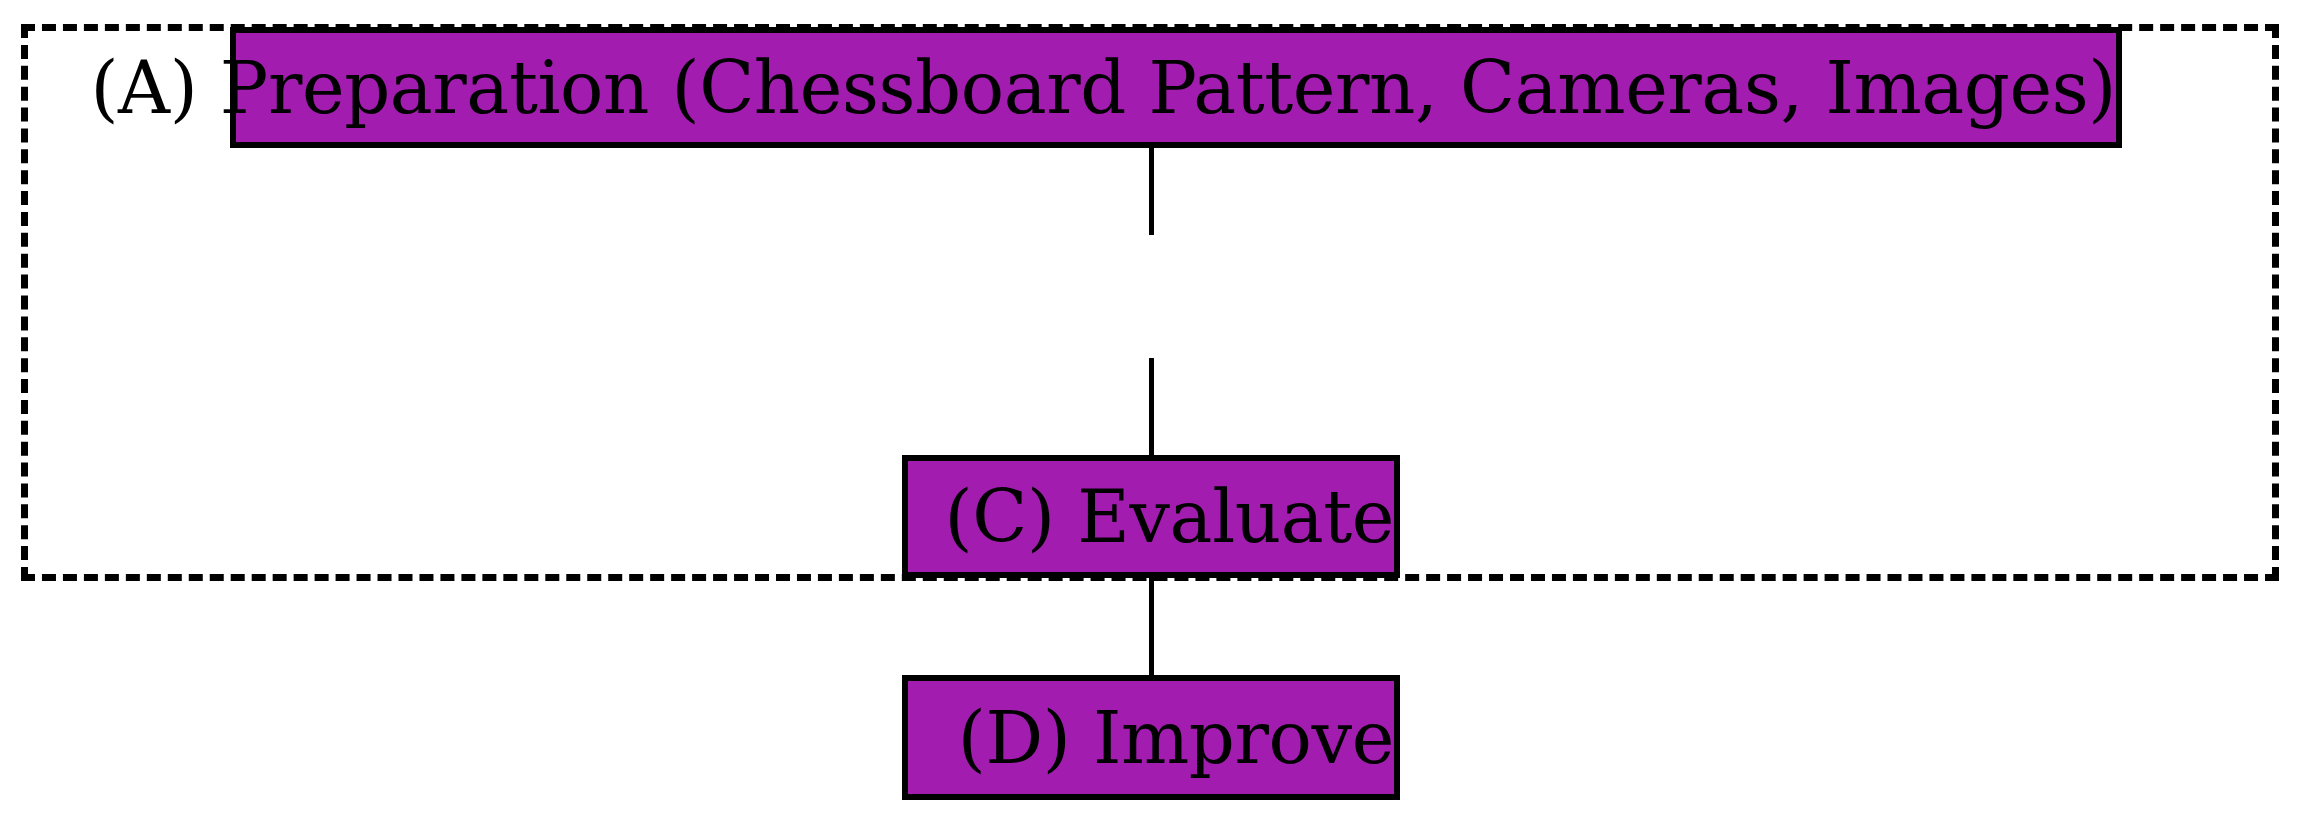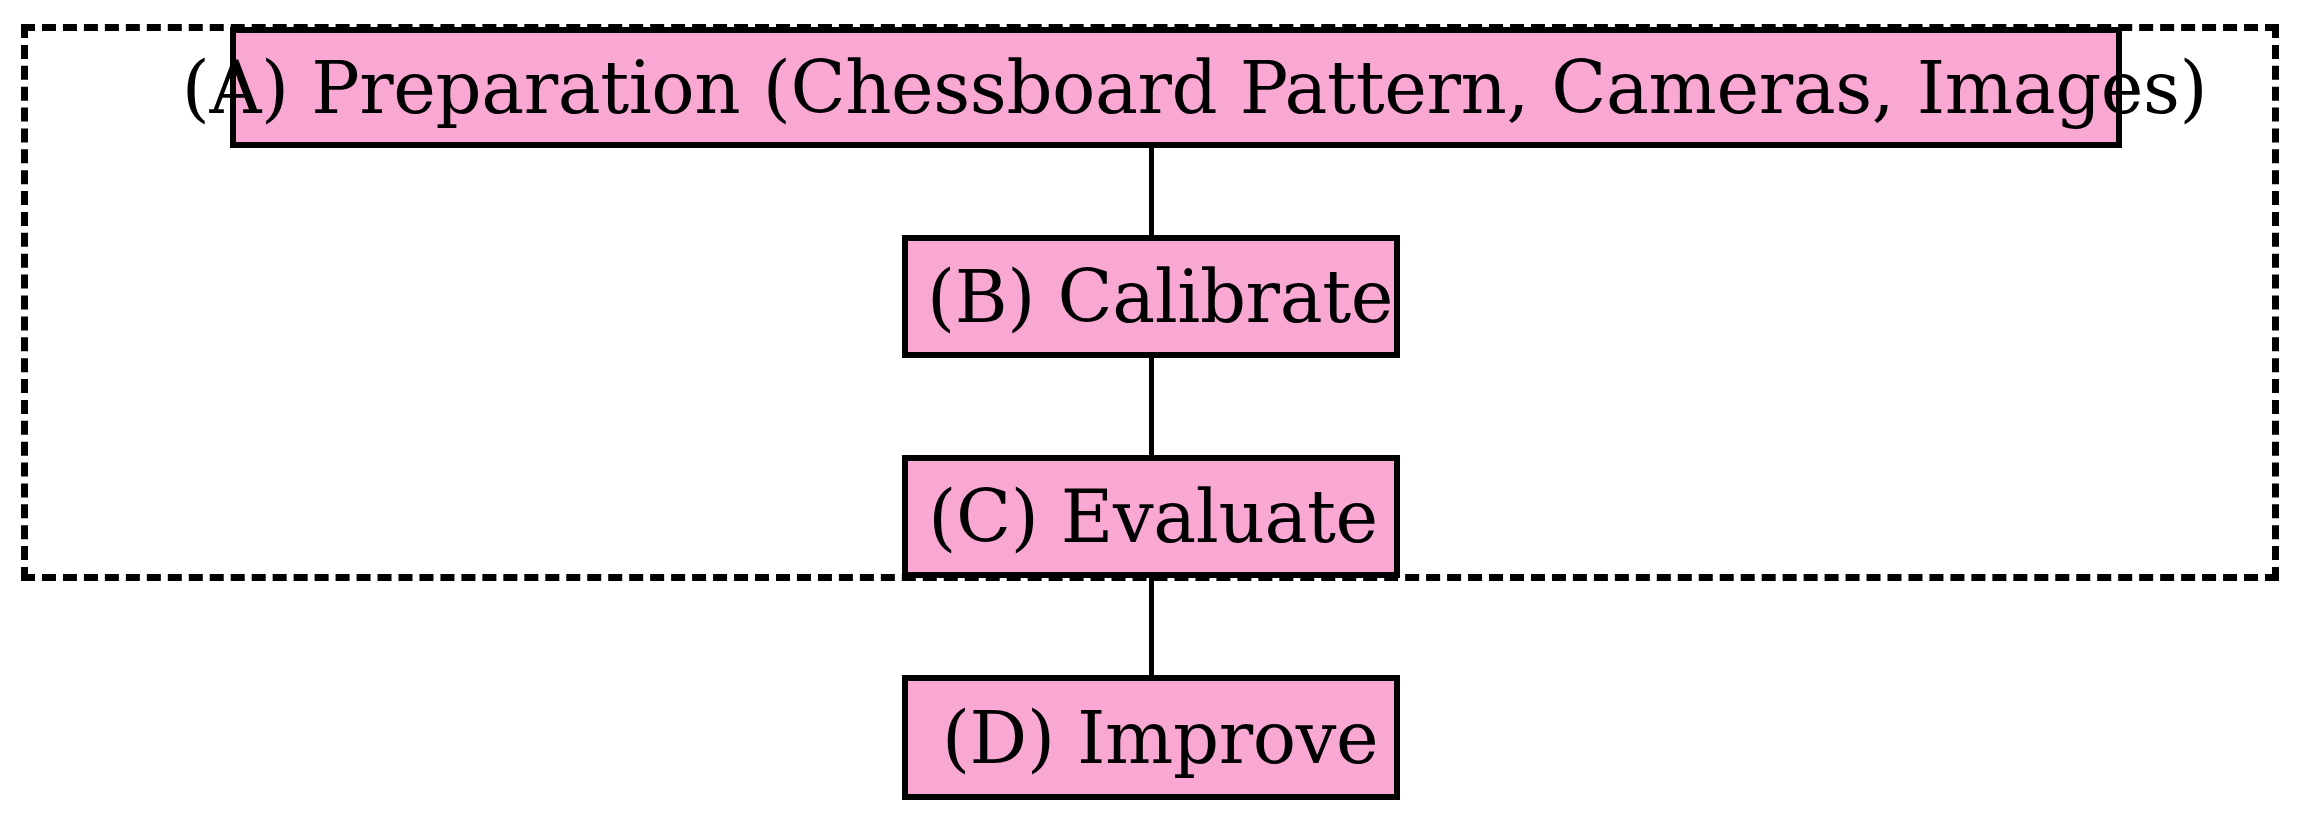--- a/index.html
+++ b/index.html
@@ -25,24 +25,24 @@
     border-style: dashed;
     border-color: #000000;
     background: transparent;
   }
 
   
   .node-box {
     position: absolute;
     box-sizing: border-box;
     border: 6px solid #f97316;
-    background: #f9a8d4;
+    background: #a21caf;
     display: flex;
     align-items: center;
-    justify-content: center;
+    justify-content: flex-end;
     z-index: 3;
   }
   .node-label {
     display: block;
     color: #000000;
     white-space: nowrap;
     line-height: 1;
     letter-spacing: -0.4px;
   }
 
@@ -61,23 +61,20 @@
   <div class="dashed-region" id="region-scope" style="left: 21px; top: 24px; width: 2258px; height: 557px; border-width: 7px; border-color: rgb(0, 0, 0);"></div>
 
   <div class="connector" id="edge-A-B" style="left: 1149px; top: 148px; width: 5px; height: 87px; background: rgb(0, 0, 0);"></div>
   <div class="connector" id="edge-B-C" style="left: 1149px; top: 358px; width: 5px; height: 97px; background: rgb(0, 0, 0);"></div>
   <div class="connector" id="edge-C-D" style="left: 1149px; top: 578px; width: 5px; height: 97px; background: rgb(0, 0, 0);"></div>
 
   <div class="node-box" id="node-A" style="left: 230px; top: 27px; width: 1892px; height: 121px; border-color: rgb(0, 0, 0);">
     <span class="node-label" style="font-size: 72px; color: rgb(0, 0, 0); padding-left: 37px;">(A) Preparation (Chessboard Pattern, Cameras, Images)</span>
   </div>
 
-  <div class="node-box" id="node-B" style="left: 902px; top: 235px; width: 498px; height: 123px; border-color: rgb(0, 0, 0);">
-    <span class="node-label" style="font-size: 72px; color: rgb(0, 0, 0); padding-left: 18px;">(B) Calibrate</span>
-  </div>
 
   <div class="node-box" id="node-C" style="left: 902px; top: 455px; width: 498px; height: 123px; border-color: rgb(0, 0, 0);">
     <span class="node-label" style="font-size: 72px; color: rgb(0, 0, 0); padding-left: 4px;">(C) Evaluate</span>
   </div>
 
   <div class="node-box" id="node-D" style="left: 902px; top: 675px; width: 498px; height: 125px; border-color: rgb(0, 0, 0);">
     <span class="node-label" style="font-size: 72px; color: rgb(0, 0, 0); padding-left: 18px;">(D) Improve</span>
   </div>
 
 </div>

